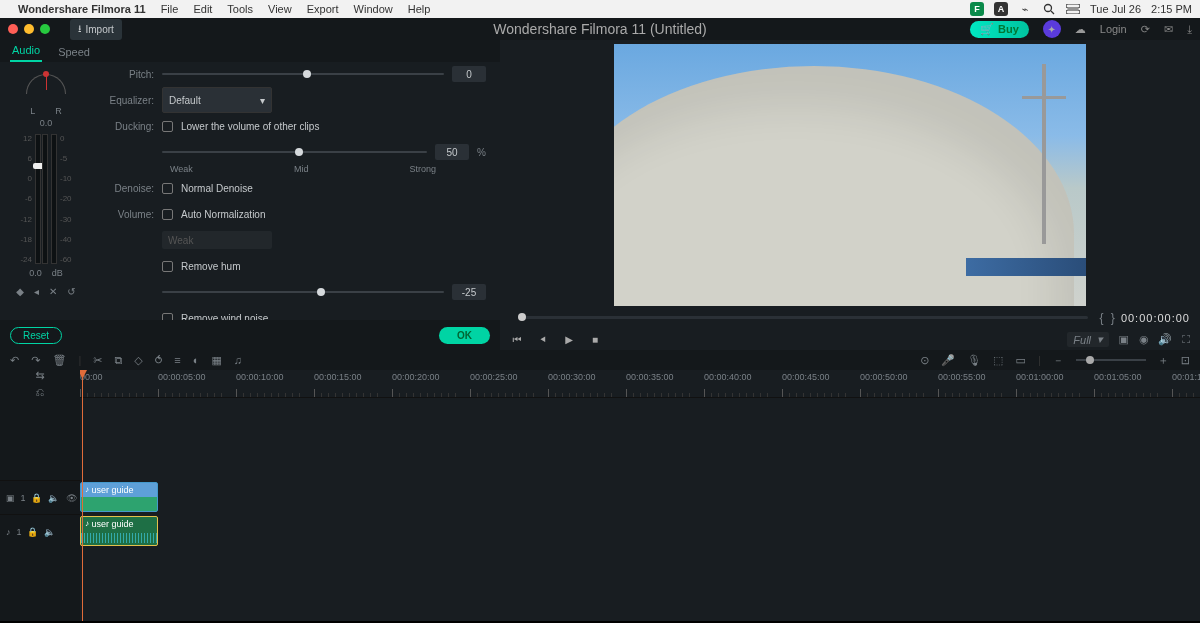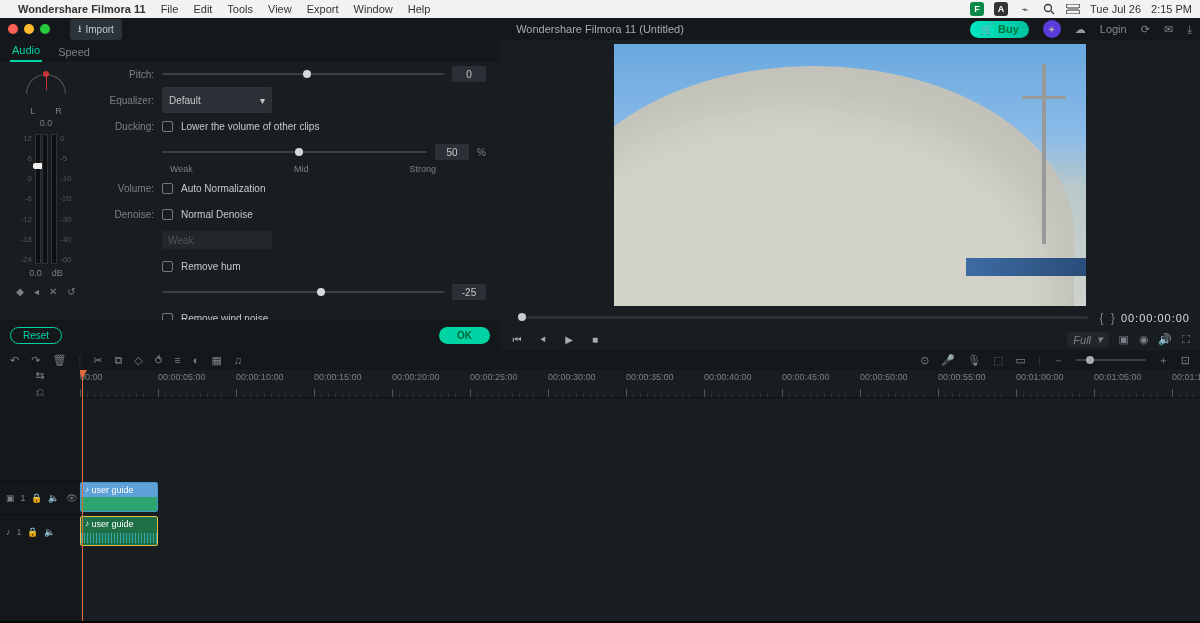--- a/index.html
+++ b/index.html
@@ -25,21 +25,21 @@
   .mac-menu .icon-box { width:14px; height:14px; display:inline-flex; align-items:center; justify-content:center; }
 
   
   .app-bar { height:22px; background:var(--panel-dark); display:flex; align-items:center; padding:0 8px; position:relative; }
   .traffic-lights { display:flex; gap:6px; }
   .traffic-lights div { width:10px; height:10px; border-radius:50%; }
   .tl-red { background:#ff5f56; }
   .tl-yellow { background:#ffbd2e; }
   .tl-green { background:#27c93f; }
   .import-btn { margin-left:20px; display:flex; align-items:center; gap:4px; background:#2a3339; padding:2px 8px; border-radius:3px; font-size:10px; }
-  .app-title { position:absolute; left:50%; transform:translateX(-50%); font-size:11px; color:#aaa; }
+  .app-title { position:absolute; left:50%; transform:translateX(-50%); font-size:14px; color:#aaa; }
   .app-bar-right { margin-left:auto; display:flex; align-items:center; gap:14px; }
   .buy-btn { background:linear-gradient(90deg,#00e7c2,#00c3a0); color:#073; padding:2px 10px; border-radius:10px; display:flex; align-items:center; gap:4px; font-weight:600; }
   .icon-circle { width:18px; height:18px; border-radius:50%; background:#2a3339; display:flex; align-items:center; justify-content:center; color:#aaa; font-size:10px; }
 
   
   .main-area { display:flex; height:310px; background:var(--app-bg); }
 
   
   .left-col { width:500px; display:flex; flex-direction:column; }
 
@@ -306,32 +306,32 @@
             <span style="color:var(--text-dim);">%</span>
           </div>
         </div>
         <div class="weak-mid-strong">
           <span>Weak</span>
           <span>Mid</span>
           <span>Strong</span>
         </div>
 
         <div class="prop-row">
+          <div class="prop-label">Denoise:</div>
+          <div class="prop-body">
+            <span class="chk"></span>
+            <span>Normal Denoise</span>
+          </div>
+        </div>
+
+        <div class="prop-row">
           <div class="prop-label">Volume:</div>
           <div class="prop-body">
             <span class="chk"></span>
             <span>Auto Normalization</span>
-          </div>
-        </div>
-
-        <div class="prop-row">
-          <div class="prop-label">Denoise:</div>
-          <div class="prop-body">
-            <span class="chk"></span>
-            <span>Normal Denoise</span>
           </div>
         </div>
         <div class="prop-row">
           <div class="prop-label"></div>
           <div class="prop-body">
             <div class="muted-box">Weak</div>
           </div>
         </div>
 
         <div class="prop-row">

